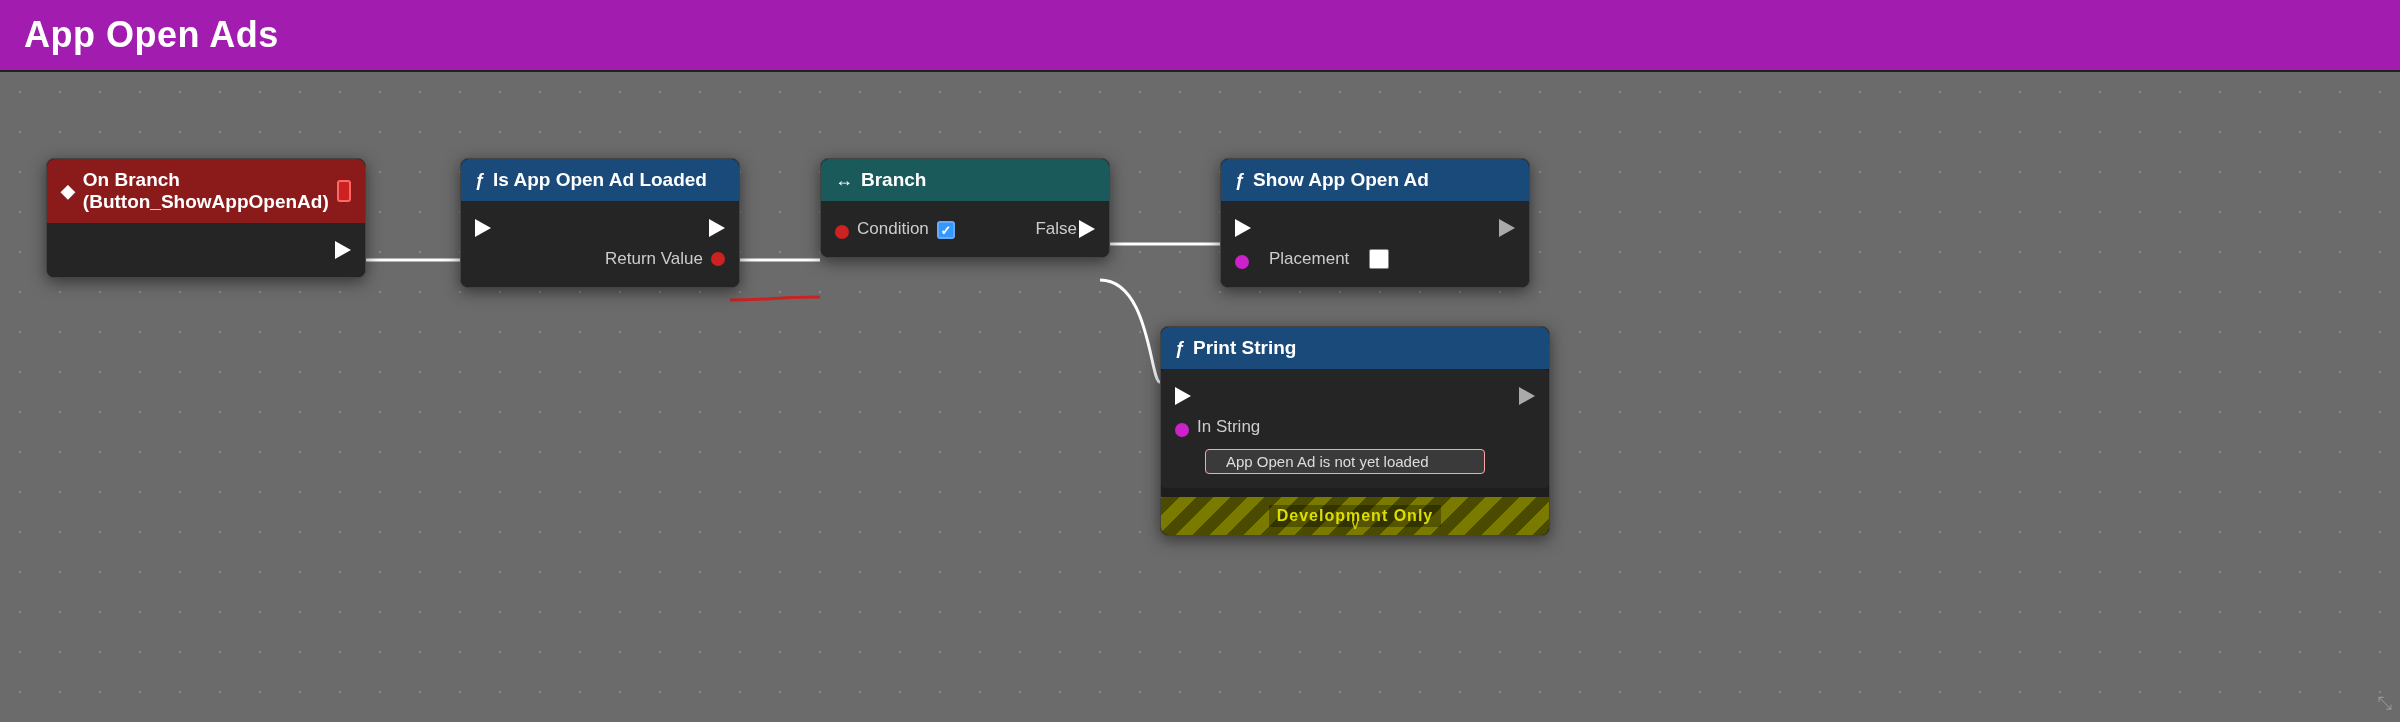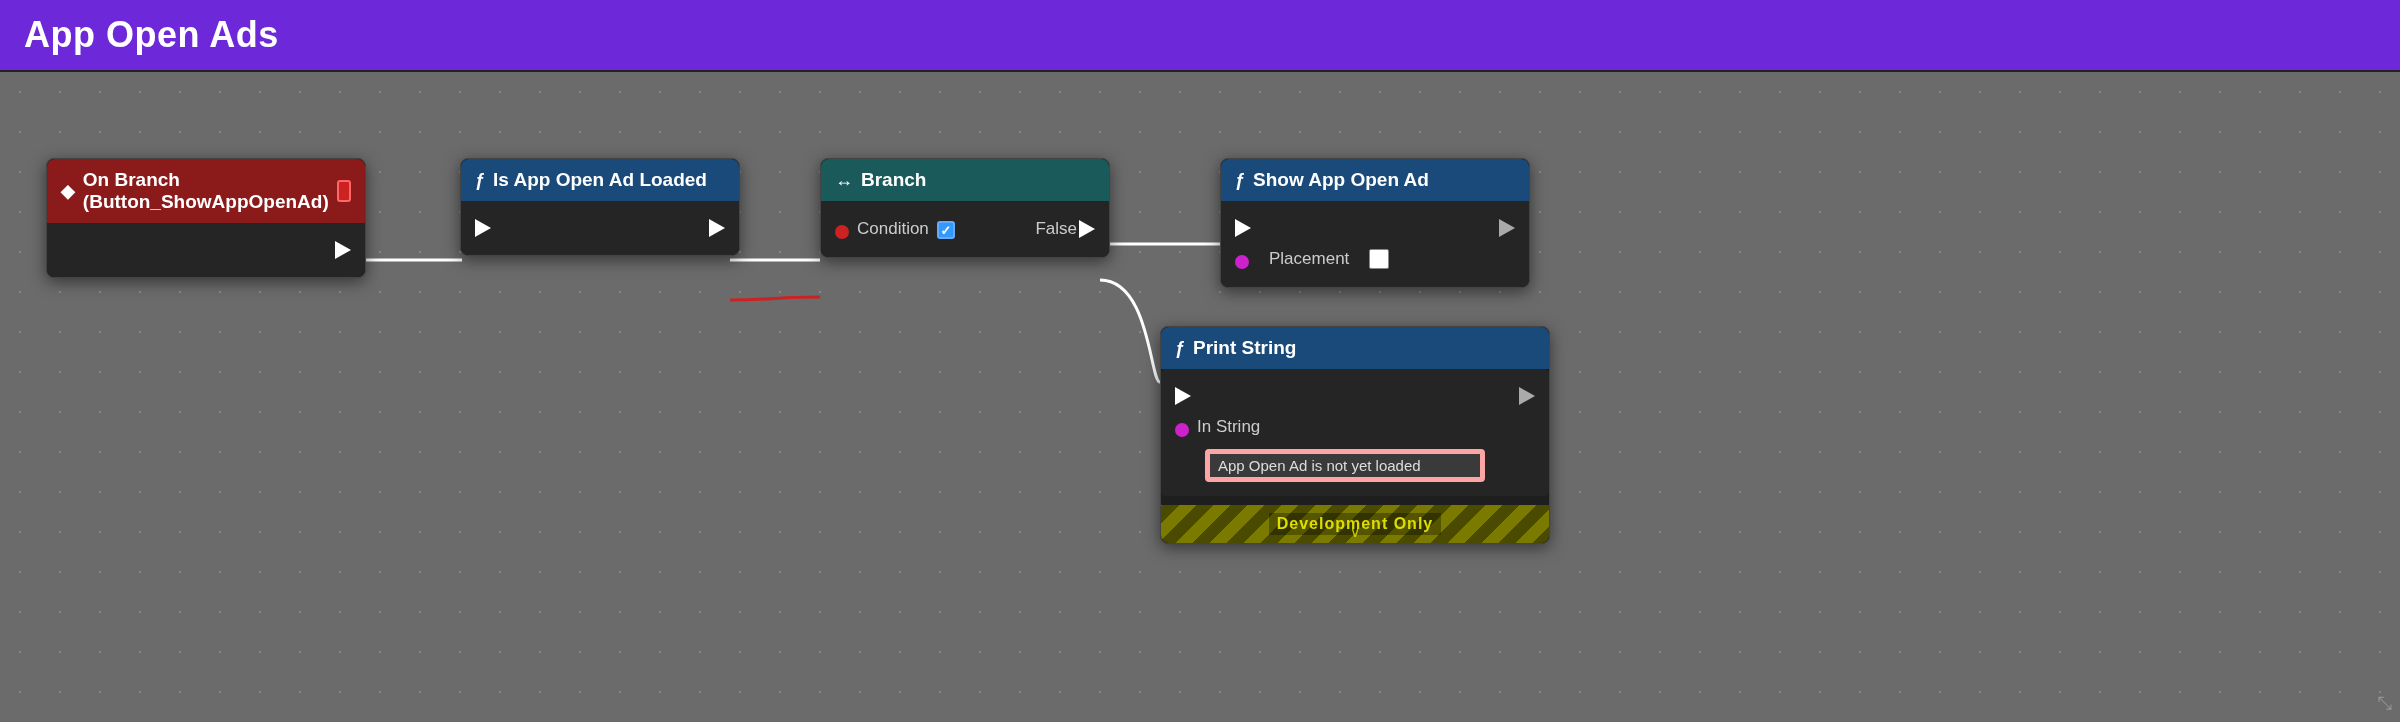--- a/index.html
+++ b/index.html
@@ -8,21 +8,21 @@
       width: 2400px;
       height: 722px;
       background: #6b6b6b;
       font-family: 'Segoe UI', Arial, sans-serif;
       overflow: hidden;
       position: relative;
     }
 
     
     .title-bar {
-      background: #6d28d9;
+      background: #a21caf;
       padding: 14px 24px;
       height: 72px;
       display: flex;
       border-bottom: 2px solid #222;
     }
 
     .title-bar h1 {
       color: #ffffff;
       font-size: 36px;
       font-weight: 600;
@@ -151,24 +151,24 @@
       align-items: center;
       justify-content: center;
       color: white;
       font-size: 13px;
       font-weight: bold;
     }
 
     
     .node-input {
       background: #3a3a3a;
-      border: 5px solid #fca5a5;
+      border: 1px solid #fca5a5;
       border-radius: 4px;
       color: #dddddd;
-      padding: 3px 8px;
+      padding: 3px 20px;
       font-size: 15px;
       width: 200px;
     }
 
     
     .small-square {
       width: 20px;
       height: 20px;
       background: #ffffff;
       border: 1px solid #888;
@@ -274,20 +274,27 @@
     </div>
     <div class="node-body">
       <div class="pin-row">
         <div class="pin-left">
           <span class="exec-pin-left"></span>
         </div>
         <div class="pin-right">
           <span class="exec-pin-right"></span>
         </div>
       </div>
+      <div class="pin-row">
+        <div style="flex:1;"></div>
+        <div class="pin-right" style="gap:8px;">
+          <span class="pin-label">Return Value</span>
+          <span class="data-pin pin-red"></span>
+        </div>
+      </div>
     </div>
   </div>
 
   <div class="node" style="left: 820px; top: 86px; width: 290px;">
     <div class="node-header header-teal">
       <span class="icon">↔</span>
       <span>Branch</span>
     </div>
     <div class="node-body">
 

